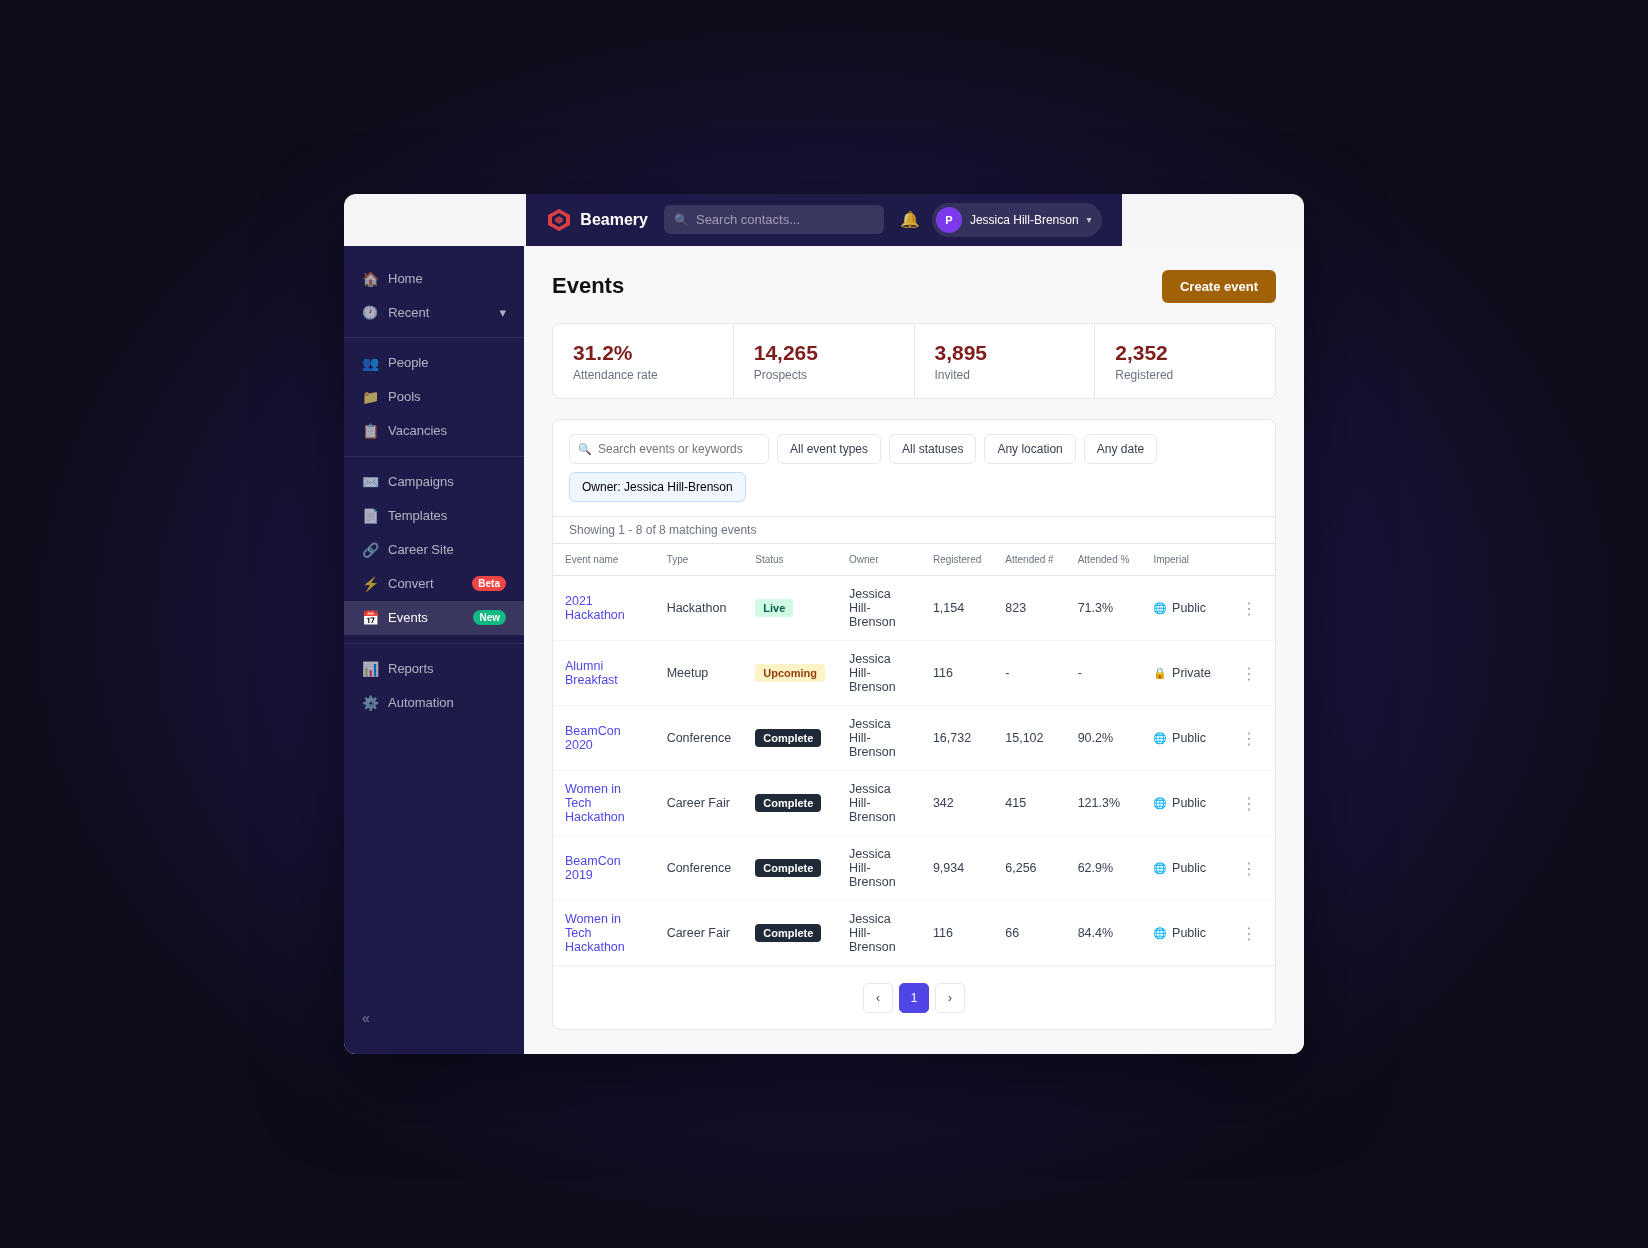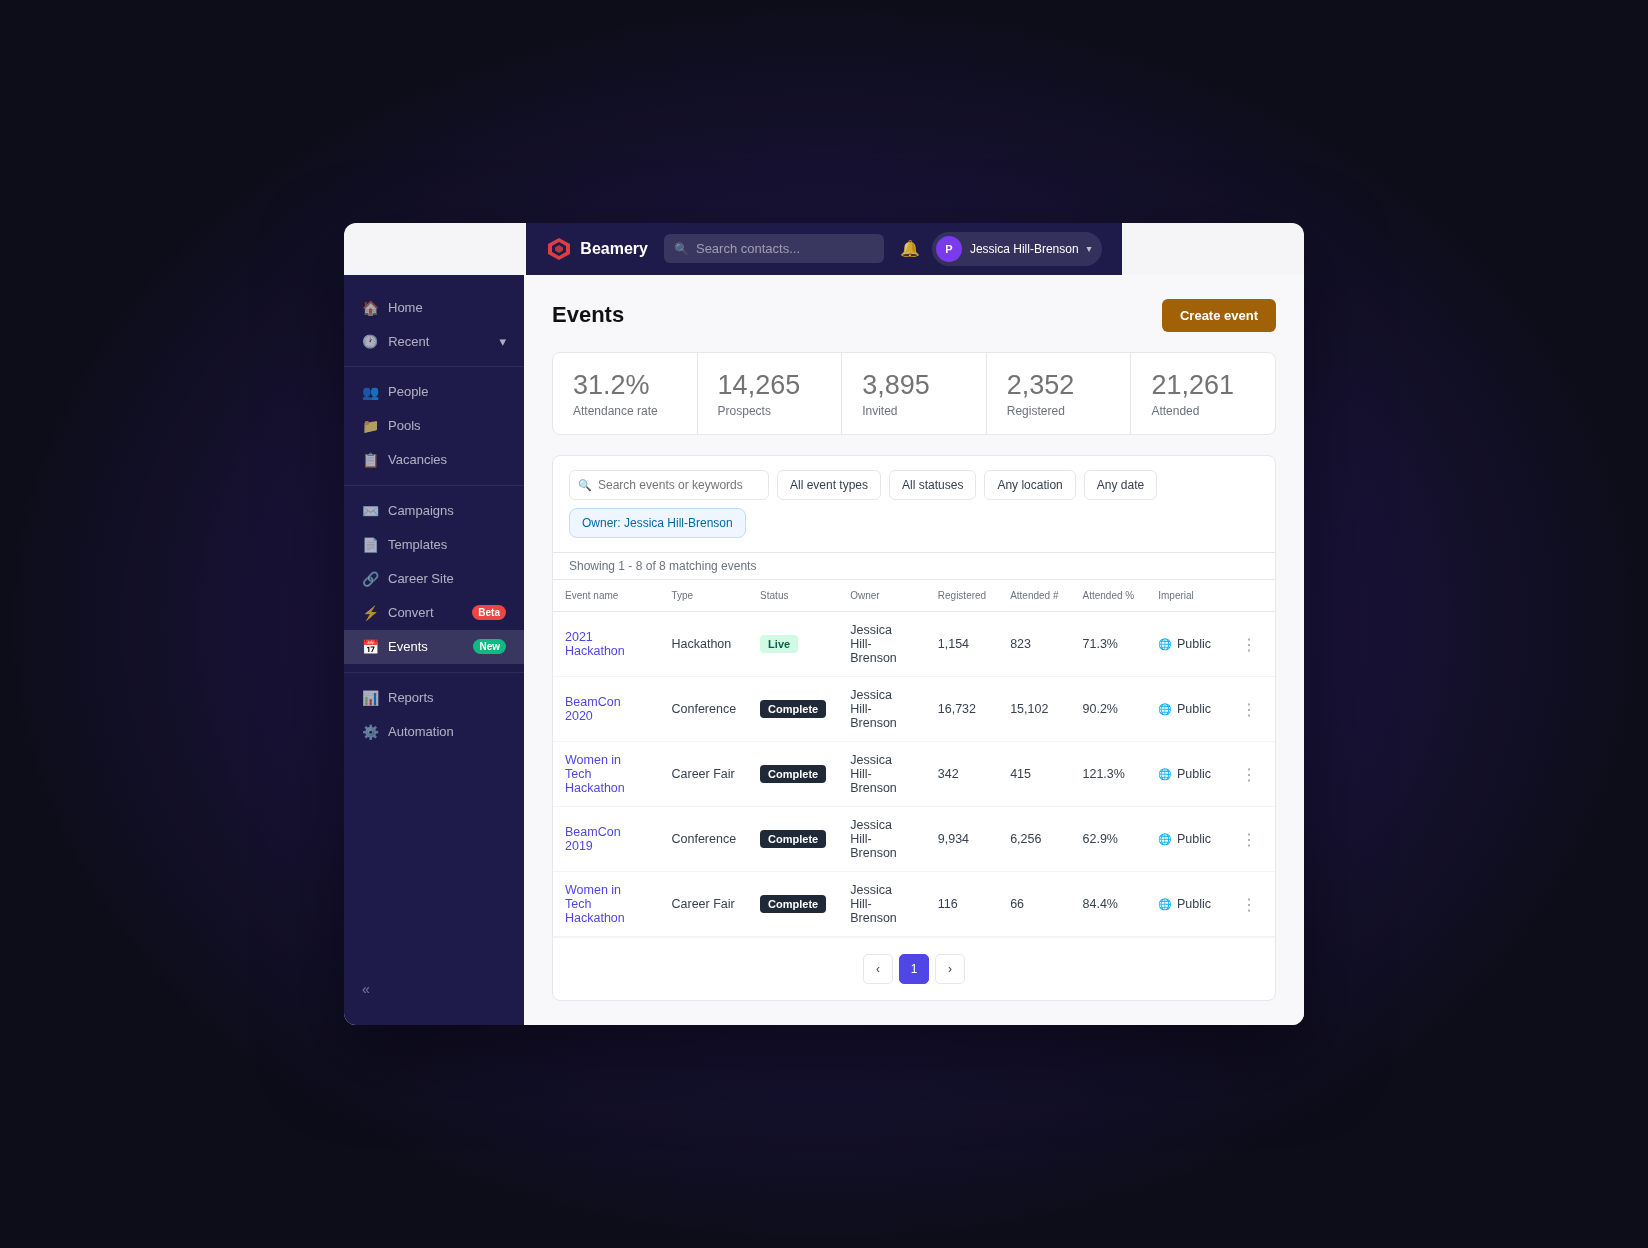--- a/index.html
+++ b/index.html
@@ -208,23 +208,23 @@
       margin-bottom: 20px;
       overflow: hidden;
     }
     .stat-card {
       flex: 1;
       padding: 16px 20px;
       border-right: 1px solid #e5e7eb;
     }
     .stat-card:last-child { border-right: none; }
     .stat-value {
-      font-size: 27px;
-      font-weight: 400;
-      color: #737373;
+      font-size: 21px;
+      font-weight: 700;
+      color: #7f1d1d;
       line-height: 1.2;
     }
     .stat-label {
       font-size: 12px;
       color: #6b7280;
       margin-top: 3px;
     }
     
     .table-section {
       background: white;
@@ -266,22 +266,21 @@
       border-radius: 6px;
       font-size: 12px;
       color: #374151;
       background: white;
       cursor: pointer;
       white-space: nowrap;
     }
     .filter-btn.active-filter {
       background: #eff6ff;
       border-color: #bfdbfe;
-      color: #0369a1;
-      border-radius: 8px;
+      color: #000000;
     }
     .showing-text {
       padding: 6px 16px;
       font-size: 12px;
       color: #6b7280;
       border-bottom: 1px solid #e5e7eb;
     }
     
     table {
       width: 100%;
@@ -486,24 +485,20 @@
           <div class="stat-value">14,265</div>
           <div class="stat-label">Prospects</div>
         </div>
         <div class="stat-card">
           <div class="stat-value">3,895</div>
           <div class="stat-label">Invited</div>
         </div>
         <div class="stat-card">
           <div class="stat-value">2,352</div>
           <div class="stat-label">Registered</div>
-        </div>
-        <div class="stat-card">
-          <div class="stat-value">21,261</div>
-          <div class="stat-label">Attended</div>
         </div>
       </div>
 
       <div class="table-section">
 
         <div class="table-toolbar">
           <div class="search-events">
             <span class="search-events-icon">🔍</span>
             <input type="text" placeholder="Search events or keywords" style="">
           </div>
@@ -535,20 +530,36 @@
     <td>Hackathon</td>
     <td><span class="status-badge status-live">Live</span></td>
     <td>Jessica Hill-Brenson</td>
     <td>1,154</td>
     <td>823</td>
     <td>71.3%</td>
     <td>
                   <div class="sharing-cell">
                     <span class="sharing-icon">🌐</span>
                     <span>Public</span>
+                  </div>
+                </td>
+    <td><button class="action-btn">⋮</button></td>
+  </tr>
+              <tr>
+    <td><a class="event-link">Alumni Breakfast</a></td>
+    <td>Meetup</td>
+    <td><span class="status-badge status-upcoming">Upcoming</span></td>
+    <td>Jessica Hill-Brenson</td>
+    <td>116</td>
+    <td>-</td>
+    <td>-</td>
+    <td>
+                  <div class="sharing-cell">
+                    <span class="sharing-icon">🔒</span>
+                    <span>Private</span>
                   </div>
                 </td>
     <td><button class="action-btn">⋮</button></td>
   </tr>
               <tr>
     <td><a class="event-link">BeamCon 2020</a></td>
     <td>Conference</td>
     <td><span class="status-badge status-complete">Complete</span></td>
     <td>Jessica Hill-Brenson</td>
     <td>16,732</td>

